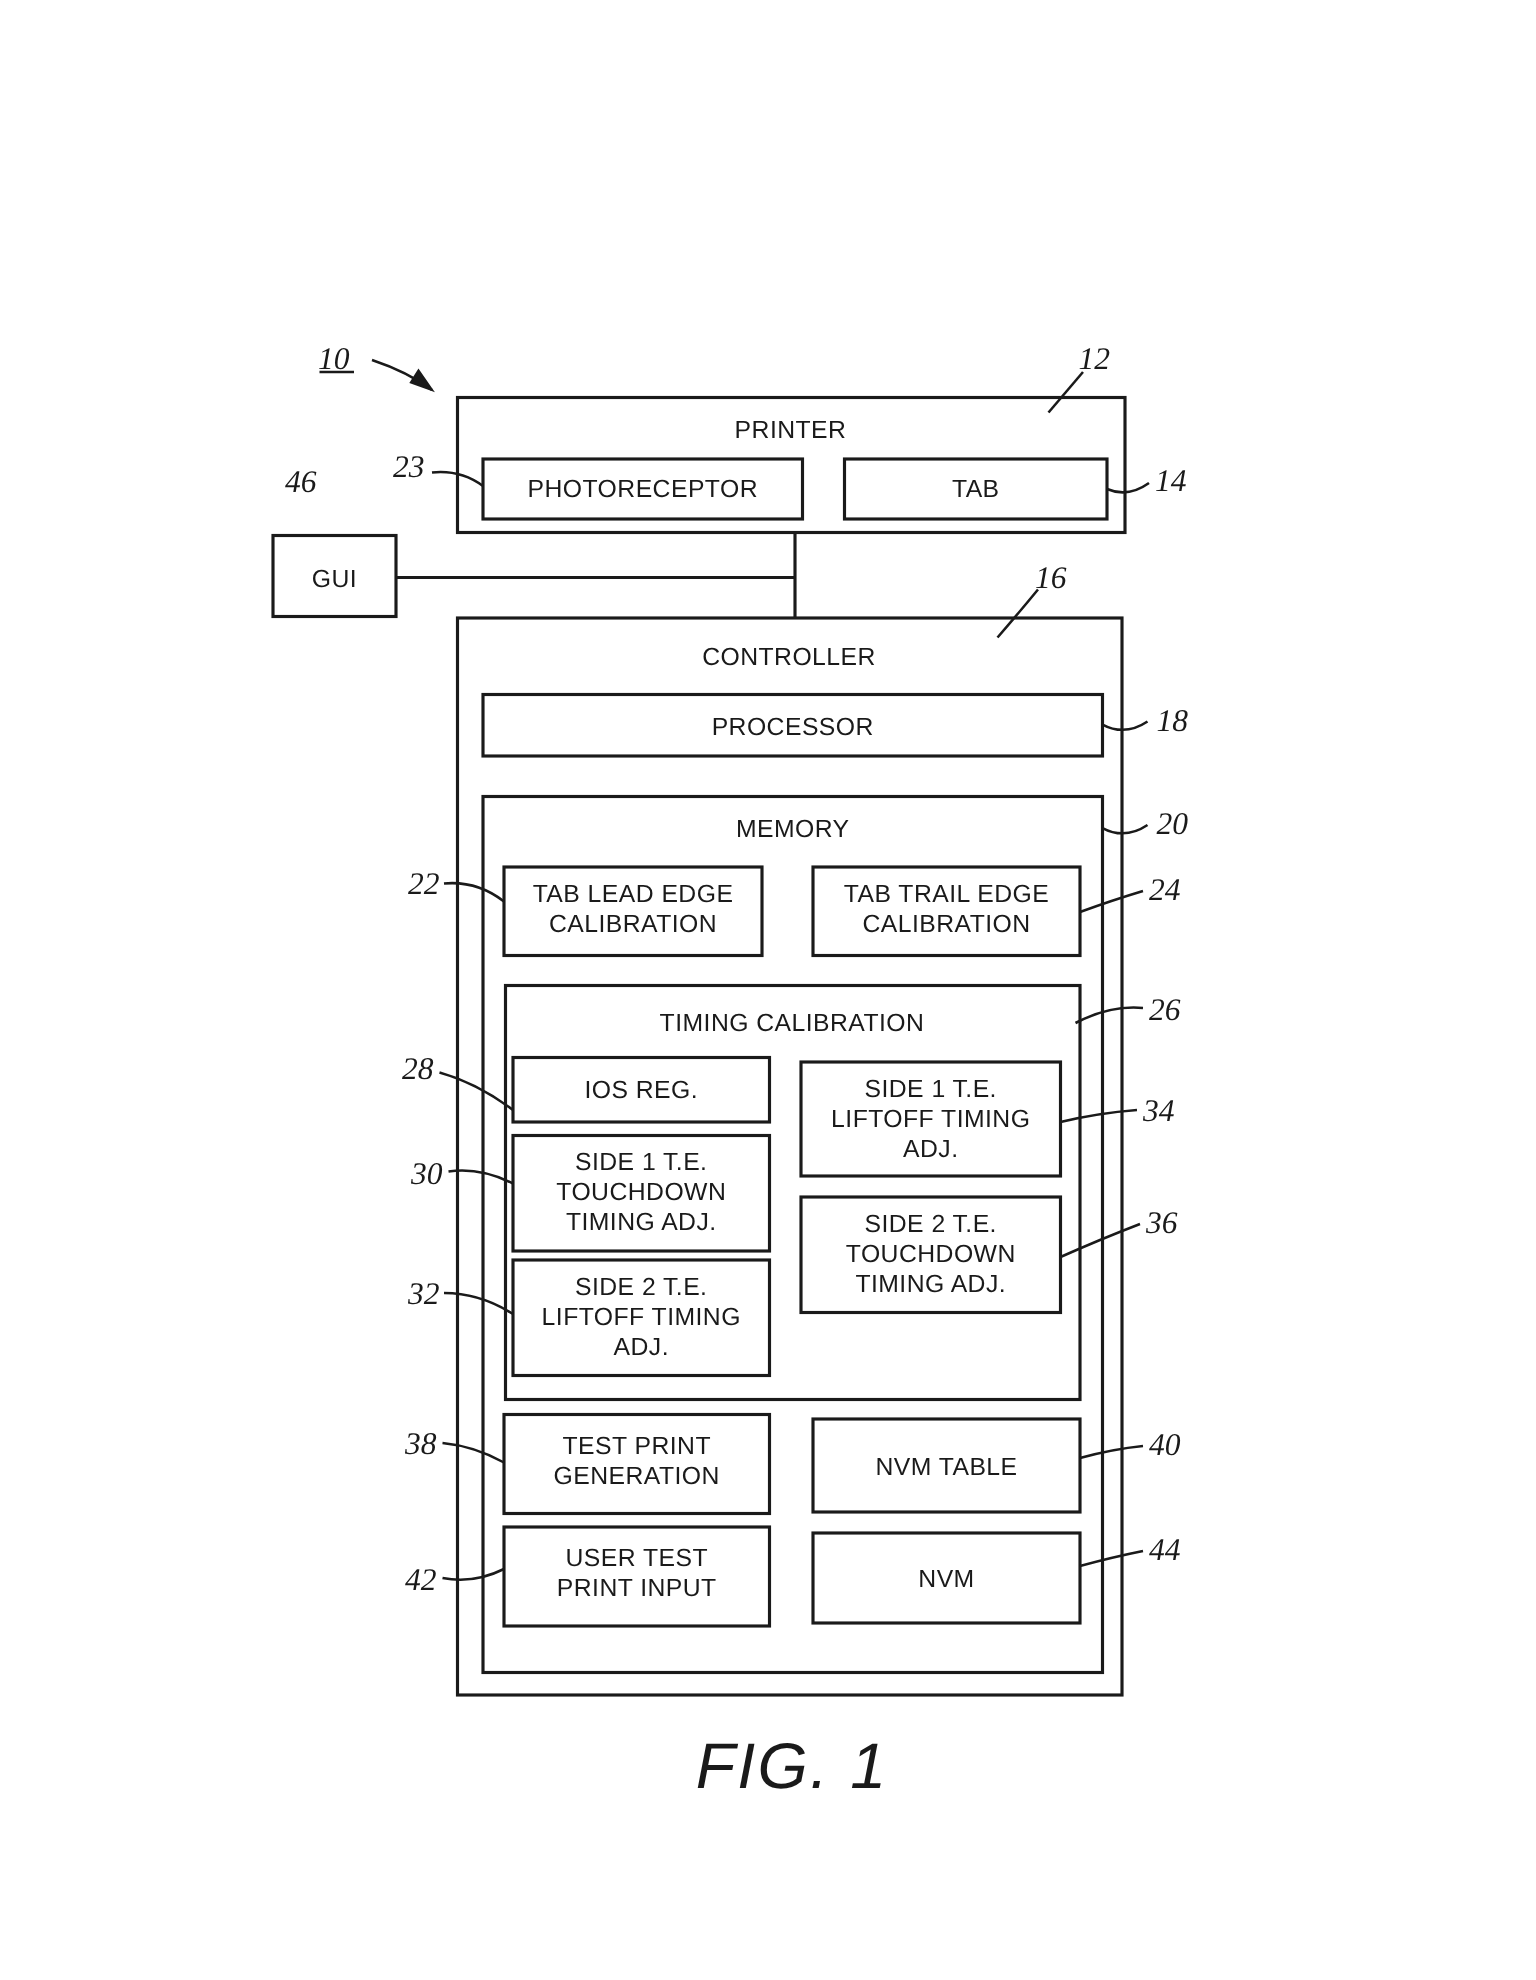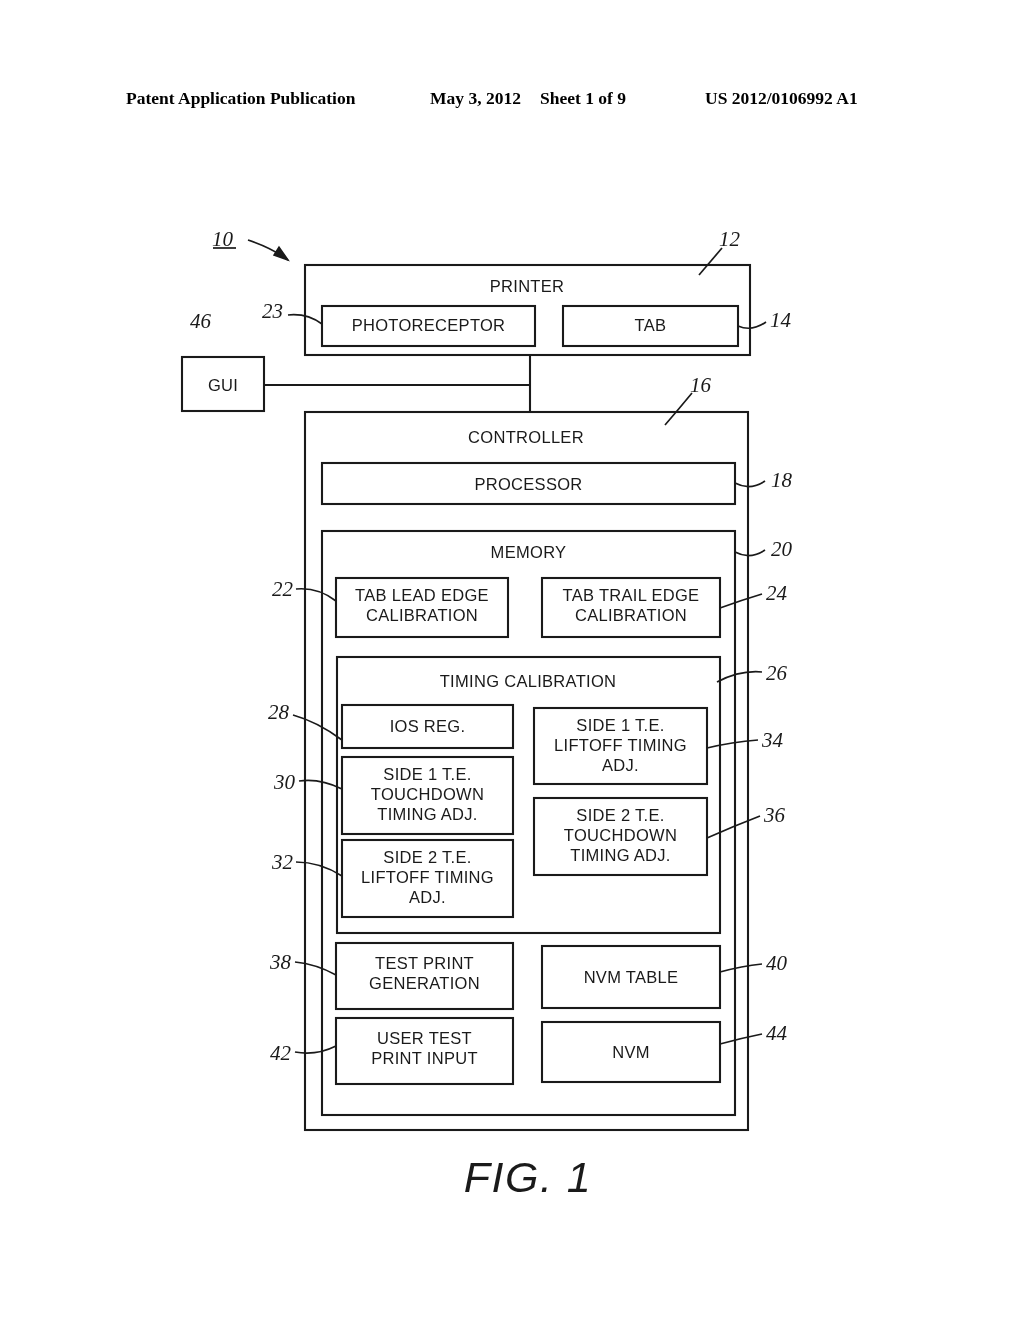--- a/index.html
+++ b/index.html
@@ -81,26 +81,20 @@
     fill: #1a1a1a;
     text-anchor: middle;
     letter-spacing: 1.5px;
   }
 </style>
 </head>
 <body>
 
 <div id="page">
 
-  <div class="pub-header">
-    <span class="h-title">Patent Application Publication</span>
-    <span class="h-date">May 3, 2012</span>
-    <span class="h-sheet">Sheet 1 of 9</span>
-    <span class="h-num">US 2012/0106992 A1</span>
-  </div>
 
   <svg id="fig" viewBox="0 0 1024 1320">
 
     <line class="conn" x1="530" y1="355" x2="530" y2="412"></line>
 
     <line class="conn" x1="264" y1="385" x2="530" y2="385"></line>
 
     <rect class="bx" x="305" y="265" width="445" height="90"></rect>
     <text class="boxlabel" x="527" y="292">PRINTER</text>
 

